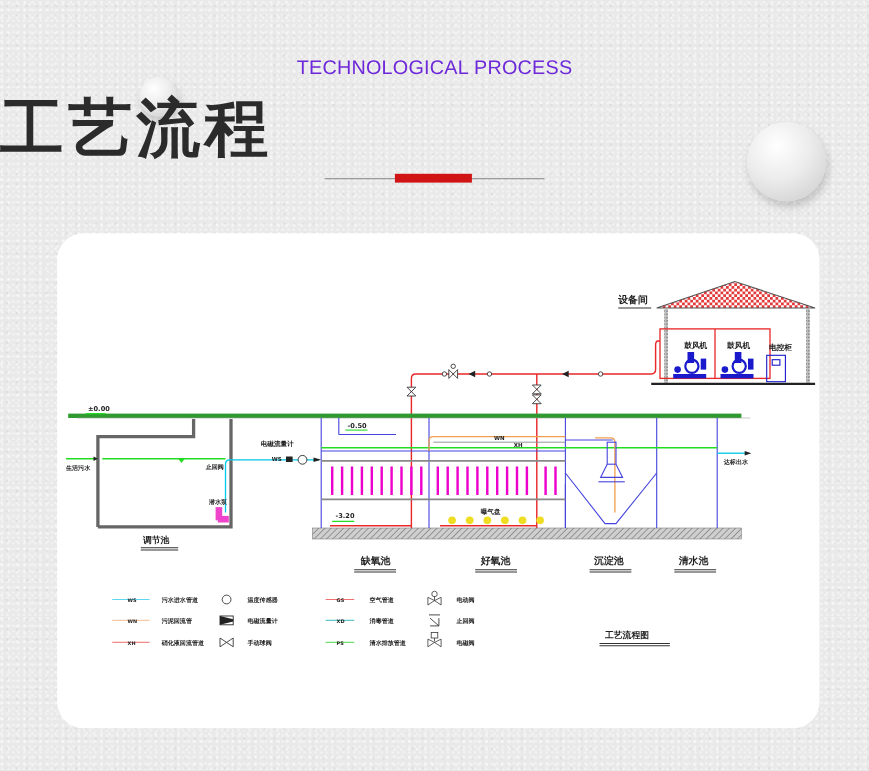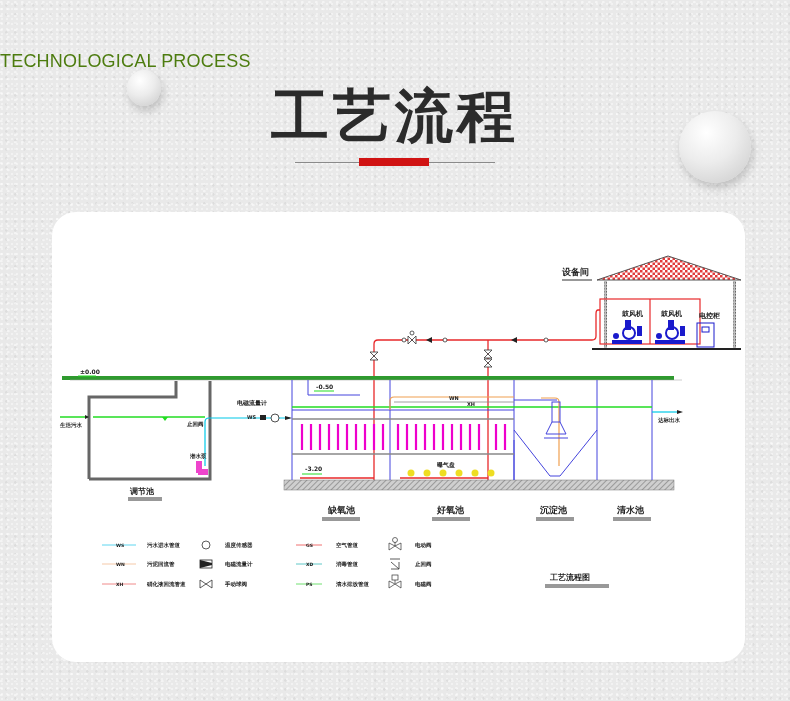--- a/index.html
+++ b/index.html
@@ -14,25 +14,25 @@
     font-family: "Liberation Sans", "DejaVu Sans", sans-serif;
   }
   .ball {
     position: absolute; border-radius: 50%;
     background: radial-gradient(circle at 38% 30%, #ffffff 0%, #ececec 45%, #c9c9c9 100%);
     box-shadow: 2px 5px 8px rgba(0,0,0,0.18);
   }
   .ball.small { left: 127px; top: 70px; width: 34px; height: 36px; }
   .ball.big { left: 679px; top: 111px; width: 72px; height: 72px; }
   .subtitle {
-    position: absolute; left: 0; width: 790px; top: 51px; 
-    font-size: 18px; color: #4d7c0f; letter-spacing: 0.2px;
+    position: absolute; left: 0; width: 790px; top: 51px; text-align: center;
+    font-size: 18px; color: #6d28d9; letter-spacing: 0.2px;
   }
   .title {
-    position: absolute; left: 0; width: 790px; top: 78px; text-align: center;
+    position: absolute; left: 0; width: 790px; top: 78px; text-align: left;
     font-size: 58px; font-weight: bold; color: #2b2b2b; letter-spacing: 4px;
     font-family: "DejaVu Sans", sans-serif;
   }
   .rule { position: absolute; left: 295px; top: 162px; width: 200px; height: 1px; background: #8a8a8a; }
   .rule-accent { position: absolute; left: 359px; top: 158px; width: 70px; height: 8px; background: #d01313; }
   .card {
     position: absolute; left: 52px; top: 212px; width: 693px; height: 450px;
     background: #ffffff; border-radius: 24px;
   }
   .diagram { position: absolute; left: 0; top: 0; }

